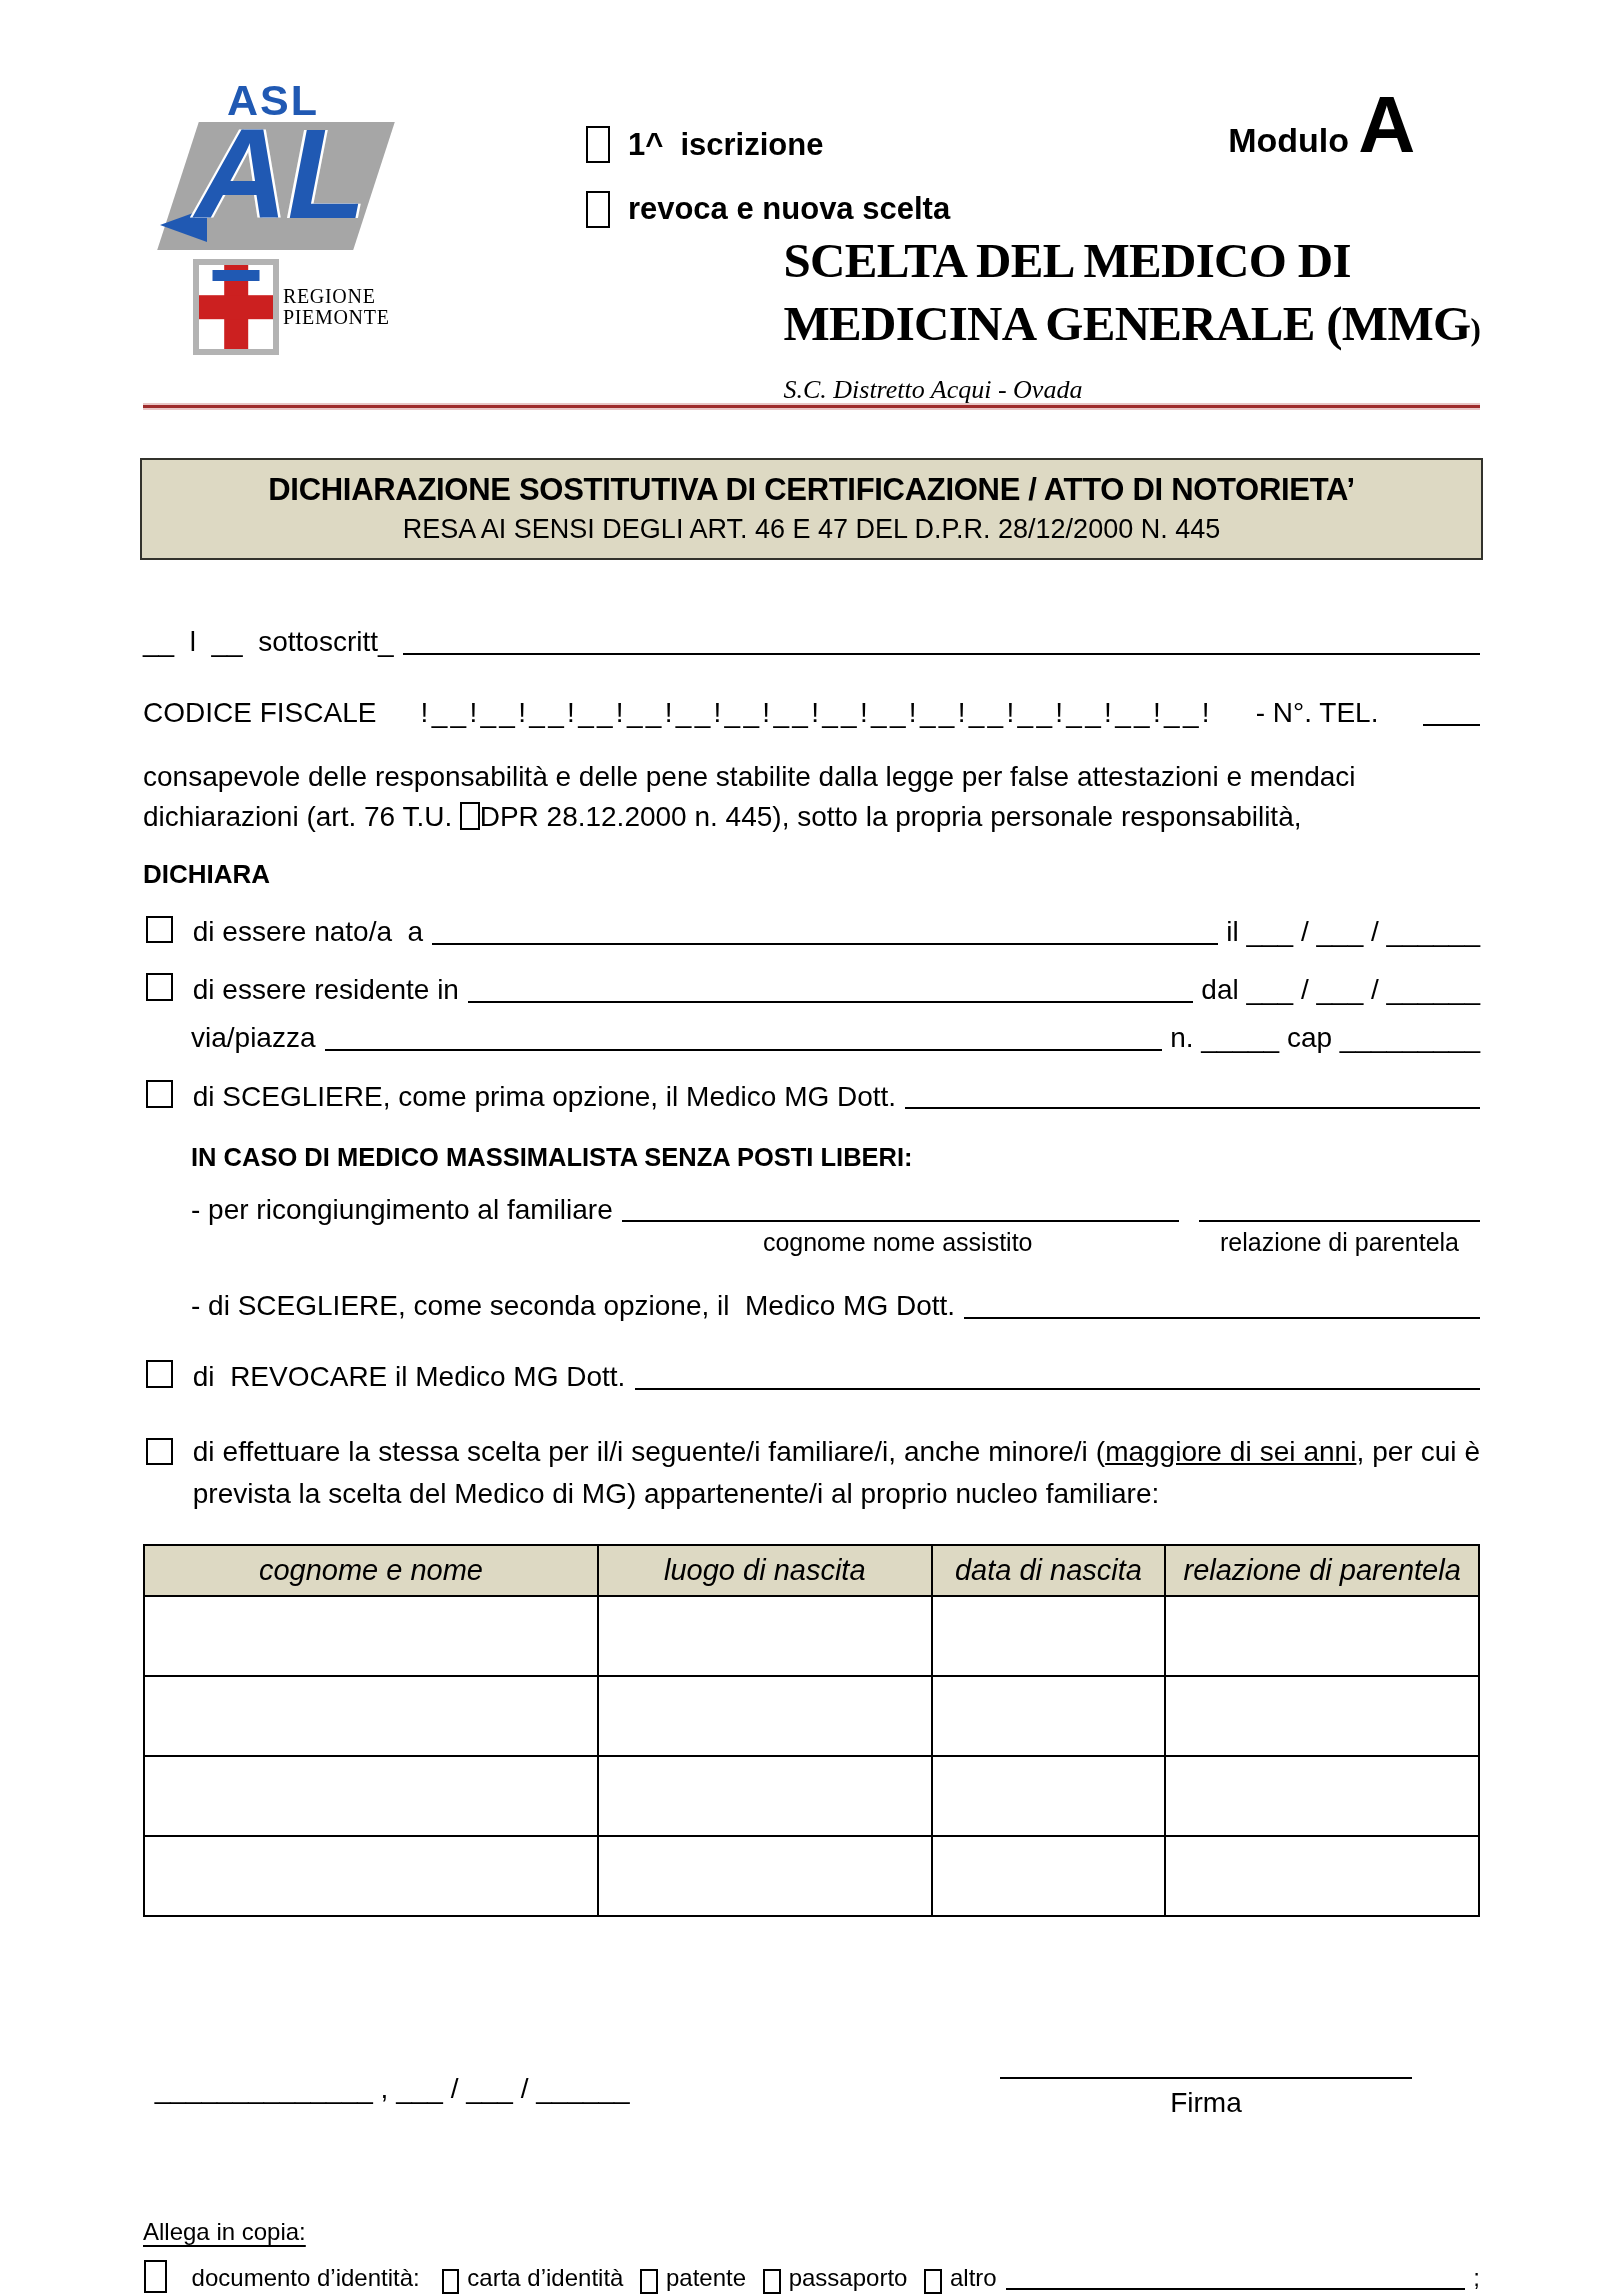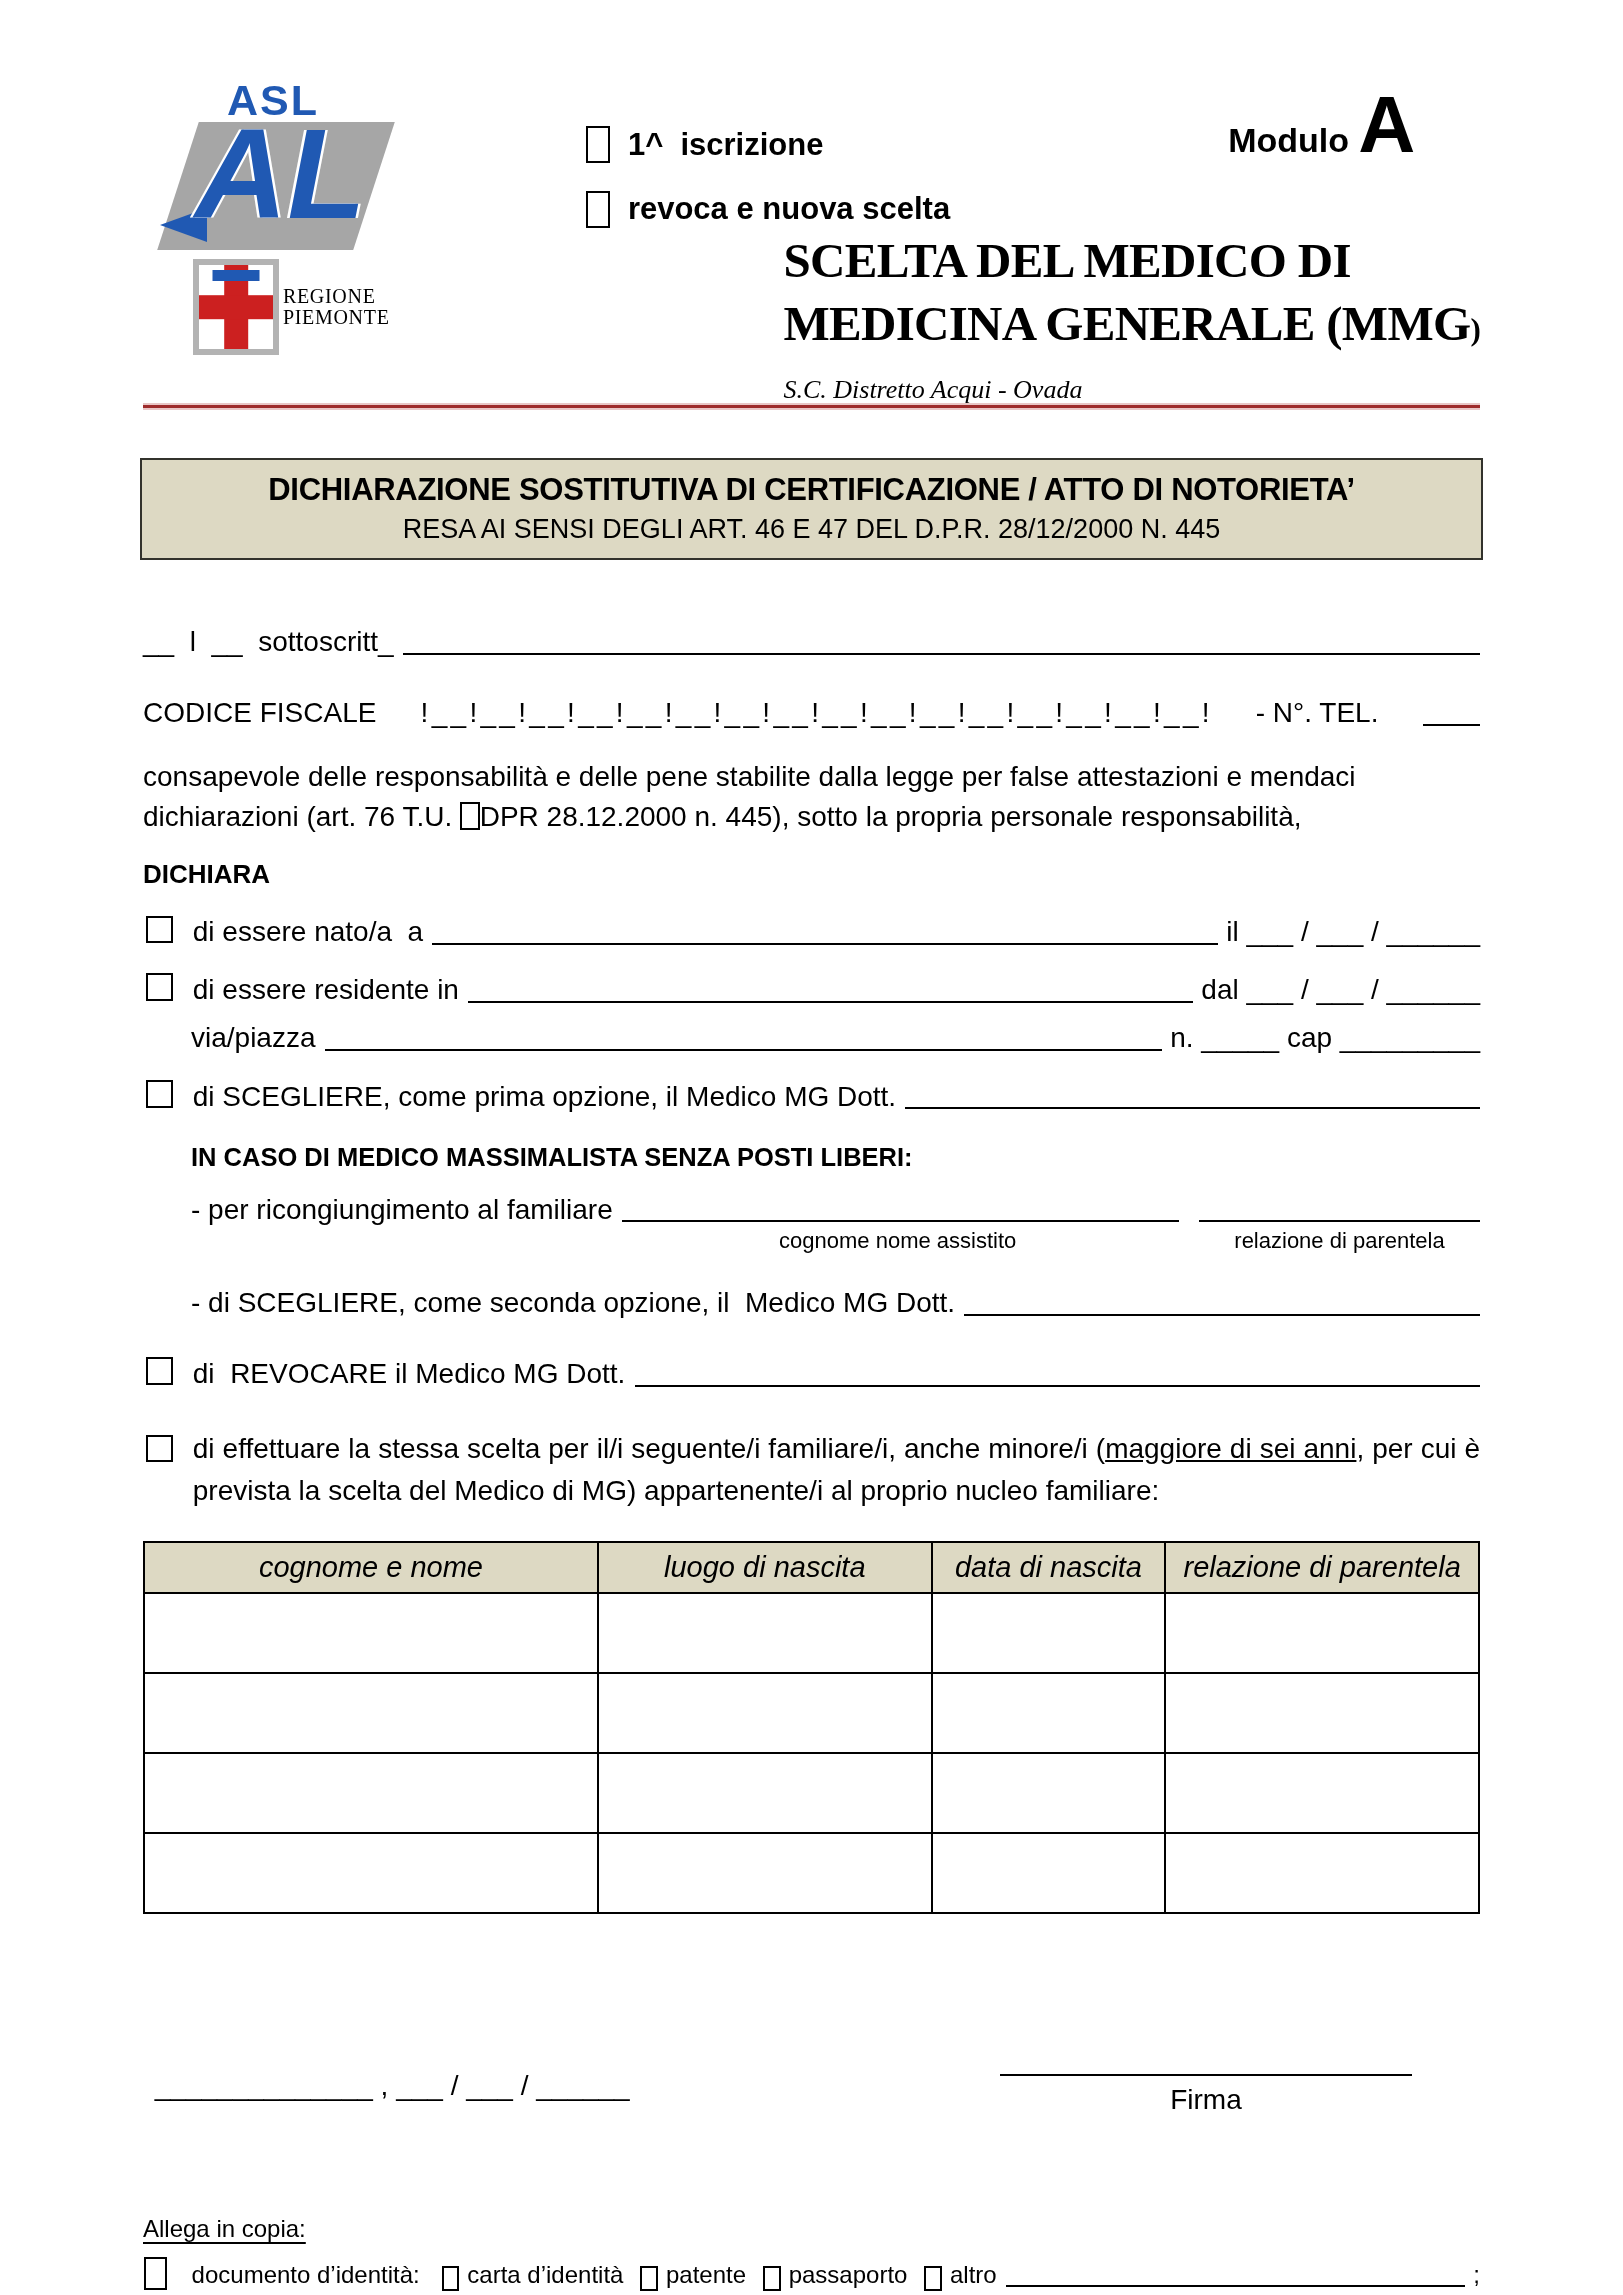--- a/index.html
+++ b/index.html
@@ -51,21 +51,21 @@
   #dichiara{margin-top:21px;text-align:left;font-weight:bold;font-size:26px;}
   .chk{width:23.6px;height:23.6px;border:2.6px solid #000;flex:none;margin:0 19.6px 5.2px 2.6px;}
   .indent{padding-left:48px;}
   #row-nato{margin-top:26px;}
   #row-residente{margin-top:25px;}
   #row-via{margin-top:15.7px;}
   #row-scelta1{margin-top:26px;text-align:center;}
   #row-massimalista{margin-top:30px;font-weight:bold;font-size:25.5px;}
   #row-ricong{margin-top:22px;}
   .fill2{flex:none;width:281px;border-bottom:2.6px solid #000;margin:0 0 3.3px 19.6px;height:5.2px;}
-  #row-captions{margin-top:2.6px;font-size:22px;display:flex;}
+  #row-captions{margin-top:2.6px;font-size:25px;display:flex;}
   .cap-spacer{width:425px;flex:none;}
   .cap1{flex:1;text-align:center;}
   .cap2{width:281px;flex:none;margin-left:19.6px;text-align:center;}
   #row-scelta2{margin-top:33px;}
   #row-revoca{margin-top:38px;}
   #row-famiglia{margin-top:38px;align-items:flex-start;}
   #row-famiglia .chk{margin-top:6.5px;}
   .fam-text{flex:1;text-align:justify;line-height:1.5;}
   
   table.family{margin-top:29px;width:100%;border-collapse:collapse;border:2.6px solid #000;}

